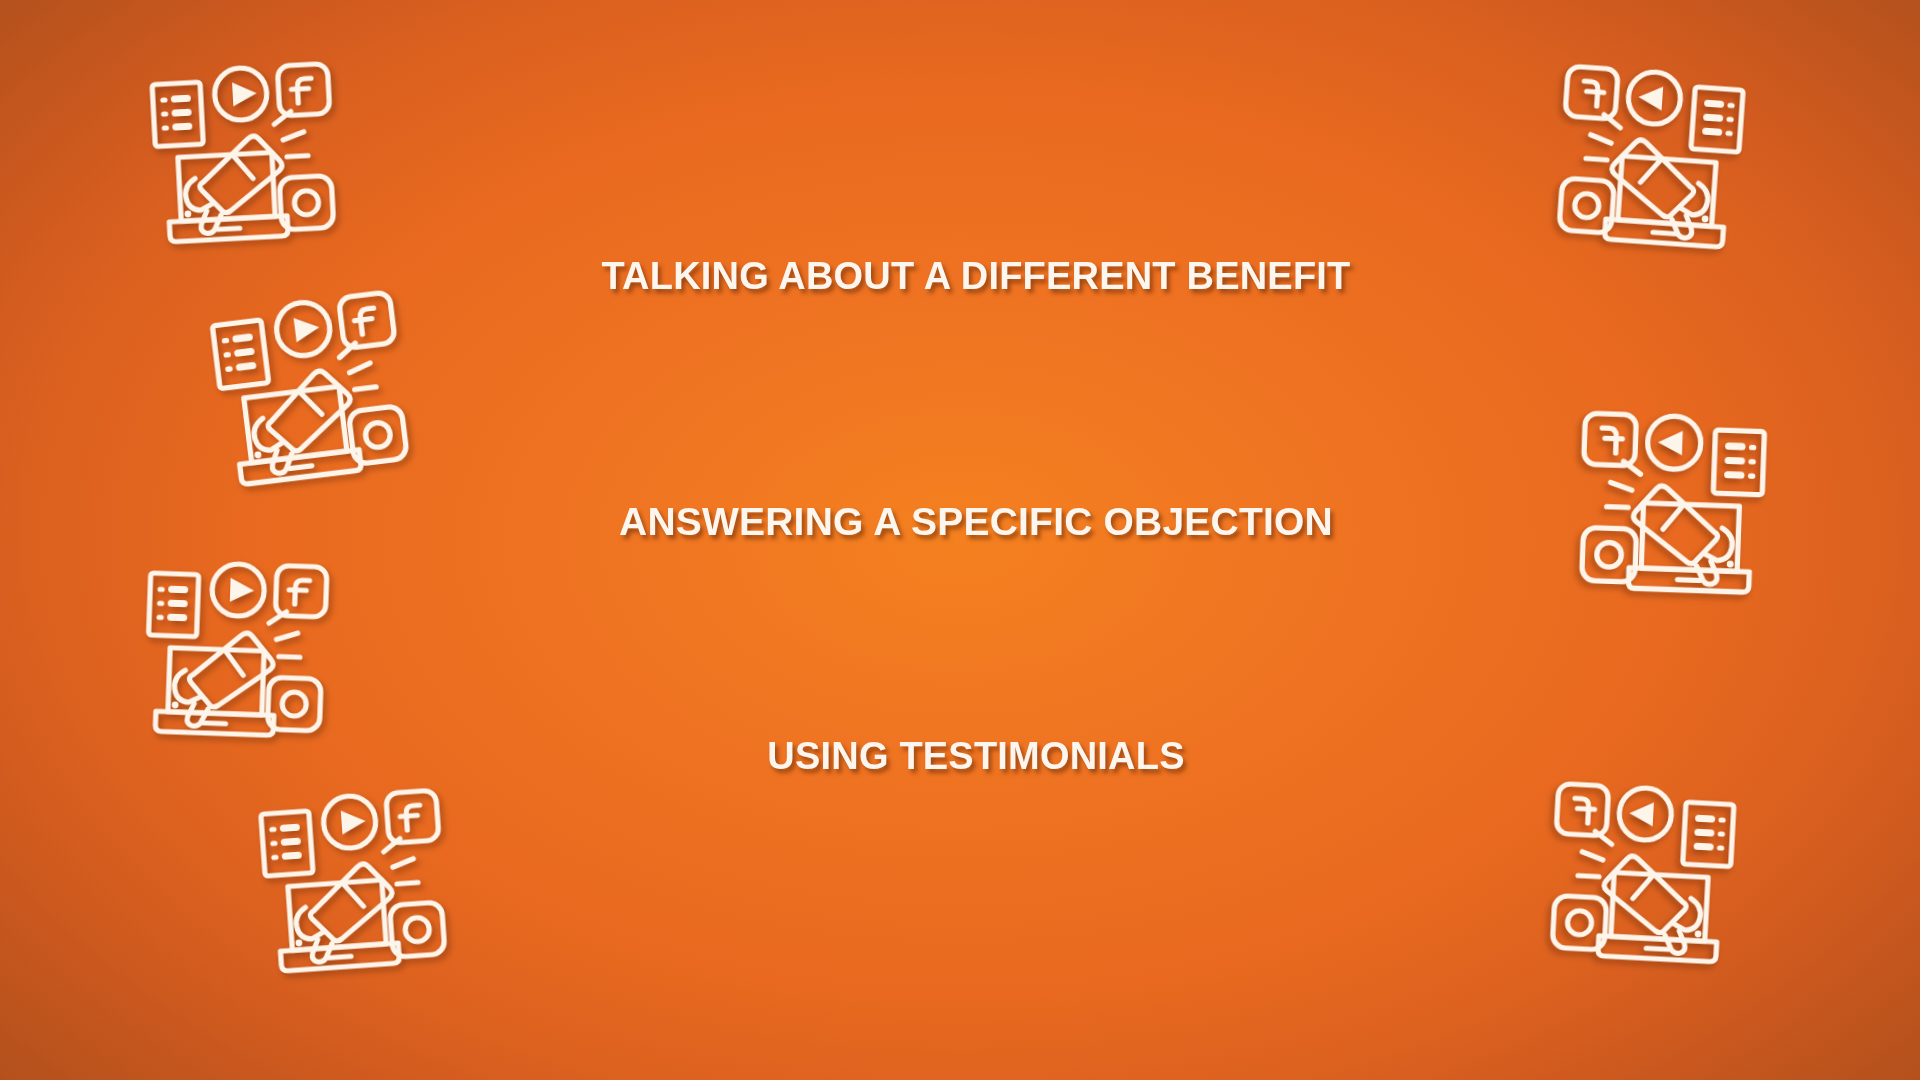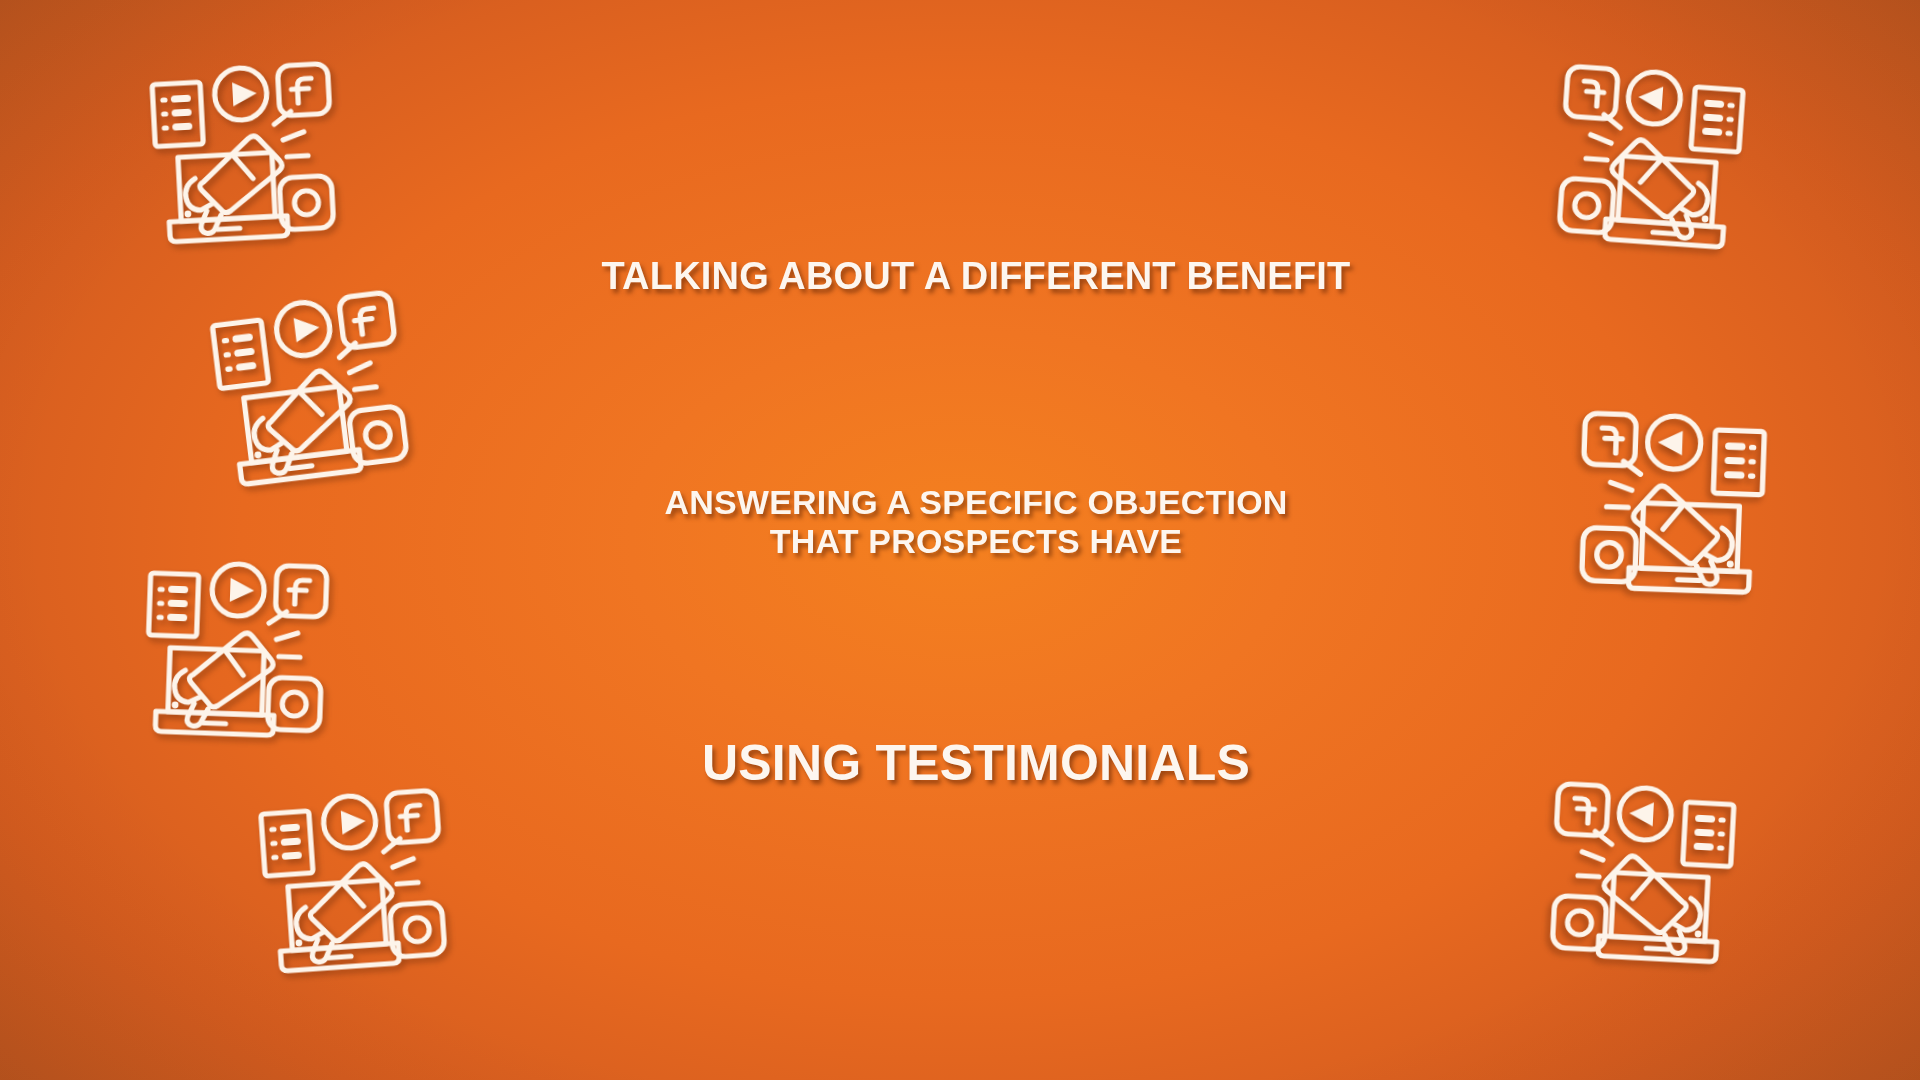--- a/index.html
+++ b/index.html
@@ -42,22 +42,22 @@
     font-weight:700;
     text-transform:uppercase;
     text-align:center;
     letter-spacing:.2px;
     line-height:1.16;
     width:1000px;
     text-shadow:3px 4px 4px rgba(92,34,4,.55);
     font-stretch:condensed;
   }
   #line-1{ position:absolute; top:254px; font-size:38px; }
-  #line-2{ position:absolute; top:483px; font-size:34px; }
-  #line-3{ position:absolute; top:734px; font-size:50px; }
+  #line-2{ position:absolute; top:499px; font-size:39px; }
+  #line-3{ position:absolute; top:734px; font-size:38px; }
 
   
   .cluster{
     position:absolute;
     width:190px;height:190px;
     pointer-events:none;
   }
   .cluster svg{display:block;width:100%;height:100%;overflow:visible;
     filter:drop-shadow(3px 4px 3px rgba(90,33,4,.45));}
   .cluster .st{
@@ -76,21 +76,20 @@
   <div id="bgvig"></div>
 
   <div id="textstack">
 
     <div class="headline" id="line-1">
       <div>TALKING ABOUT A DIFFERENT BENEFIT</div>
     </div>
 
     <div class="headline" id="line-2">
       <div>ANSWERING A SPECIFIC OBJECTION</div>
-      <div>THAT PROSPECTS HAVE</div>
     </div>
 
     <div class="headline" id="line-3">
       <div>USING TESTIMONIALS</div>
     </div>
 
   </div>
 
   <div class="cluster" style="left:148px;top:62px;transform:rotate(-3deg);">
     <svg viewBox="0 0 190 190" aria-hidden="true">

